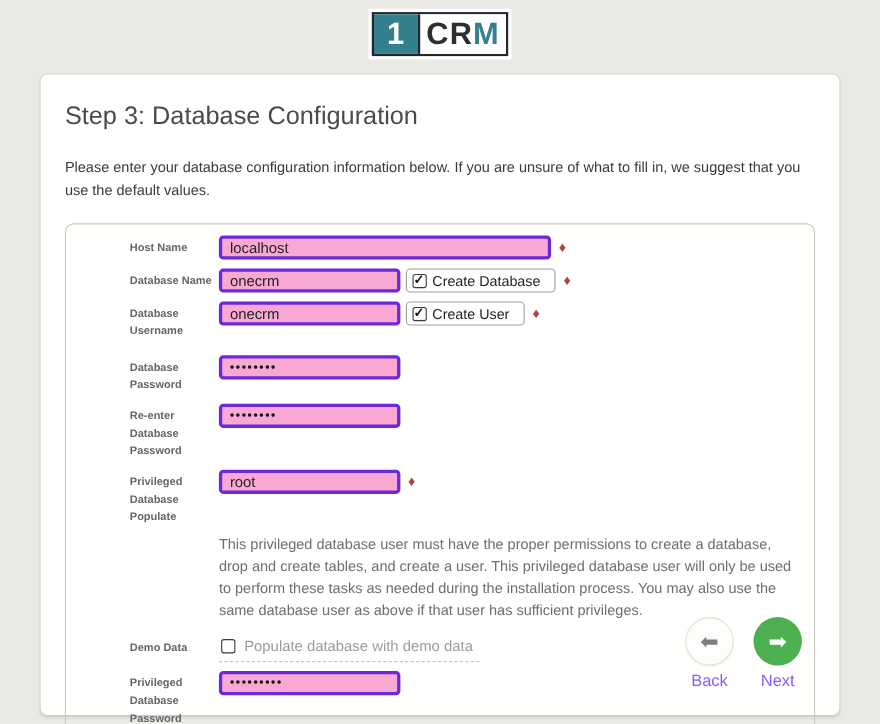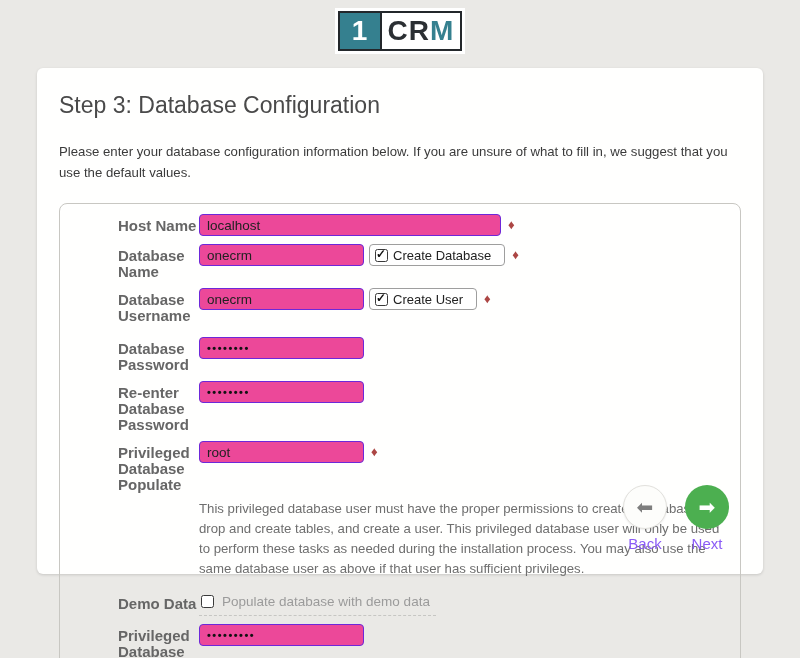--- a/index.html
+++ b/index.html
@@ -37,21 +37,21 @@
     font-size: 28px; font-weight: bold;
     color: #2B2F33;
     letter-spacing: 1px;
   }
   .logo-crm .m { color: #35808F; }
 
   
   .card {
     position: relative;
     width: 726px;
-    height: 506px;
+    height: 582px;
     margin: 14px auto 0 auto;
     background: #FFFFFE;
     border-radius: 6px;
     box-shadow: 0 1px 3px rgba(0,0,0,0.15);
     padding: 24px 22px 20px 22px;
   }
   .page-title {
     font-size: 23px;
     font-weight: 400;
     color: #4A4A4A;
@@ -70,33 +70,33 @@
     border: 1px solid #C8C7C2;
     border-radius: 8px;
     padding: 10px 14px 12px 16px;
   }
   .row { display: flex; align-items: flex-start; }
   .row + .row { margin-top: 8px; }
   .row.gap-top { margin-top: 13px; }
   .flabel {
     width: 123px;
     flex: 0 0 123px;
-    font-size: 15px;
+    font-size: 10px;
     font-weight: bold;
     color: #666666;
     line-height: 16px;
     padding-top: 4px;
     padding-left: 42px;
   }
   .fctrl { display: flex; align-items: center; }
   .tinput {
     height: 22px;
-    border: 1px solid #6d28d9;
+    border: 3px solid #6d28d9;
     border-radius: 4px;
-    background: #ec4899;
+    background: #f9a8d4;
     padding: 0 7px;
     font-family: "Liberation Sans", sans-serif;
     font-size: 13.5px;
     color: #222222;
     width: 165px;
     outline: none;
   }
   .tinput.wide { width: 302px; }
   .tinput.pw { font-size: 11px; letter-spacing: 1.5px; font-weight: bold; color: #111; }
 

